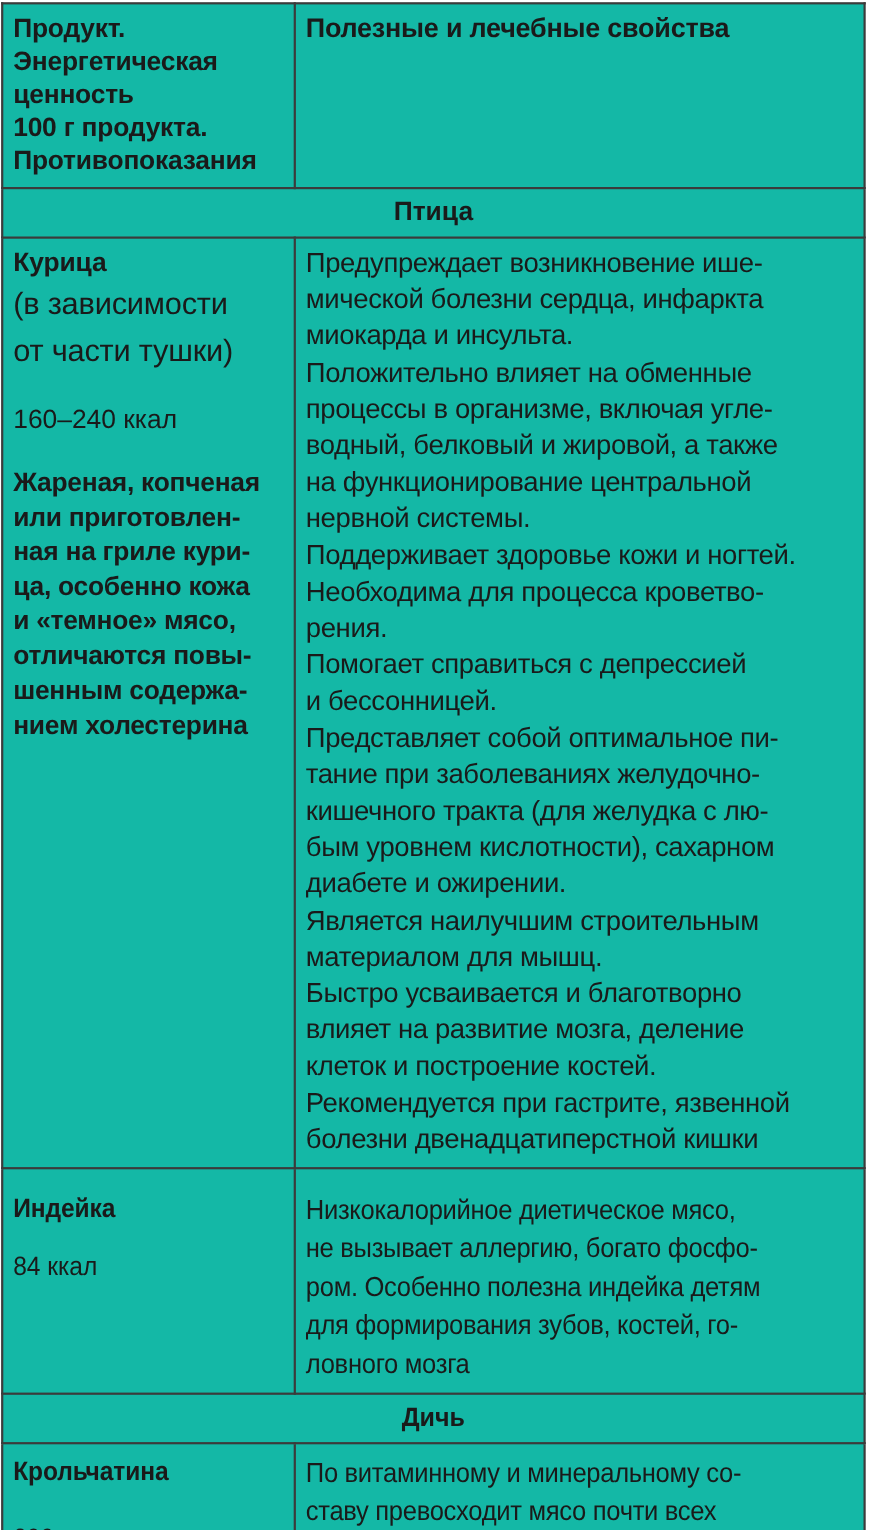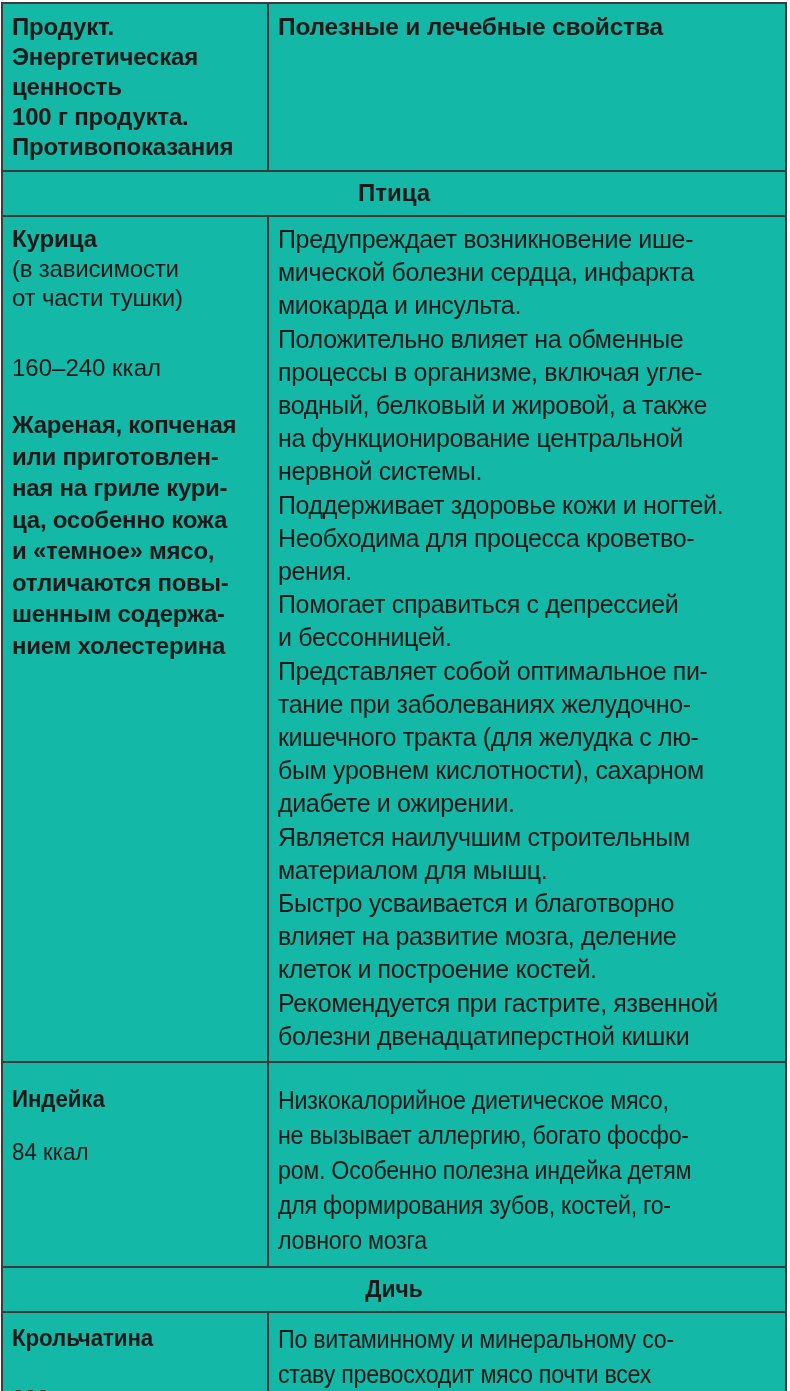--- a/index.html
+++ b/index.html
@@ -78,30 +78,30 @@
 
   
   .prod-name {
     font-weight: bold;
     font-size: 24px;
     line-height: 31px;
     letter-spacing: -0.1px;
   }
   .prod-sub {
     font-weight: normal;
-    font-size: 24px;
-    line-height: 29px;
+    font-size: 28px;
+    line-height: 43px;
     letter-spacing: -0.2px;
     white-space: pre-line;
   }
   .prod-kcal {
     font-weight: normal;
     font-size: 24px;
     line-height: 31px;
-    margin-top: 40px;
+    margin-top: 26px;
   }
   .prod-note {
     font-weight: bold;
     font-size: 24px;
     line-height: 31.5px;
     letter-spacing: -0.25px;
     margin-top: 26px;
     white-space: pre-line;
   }
 

